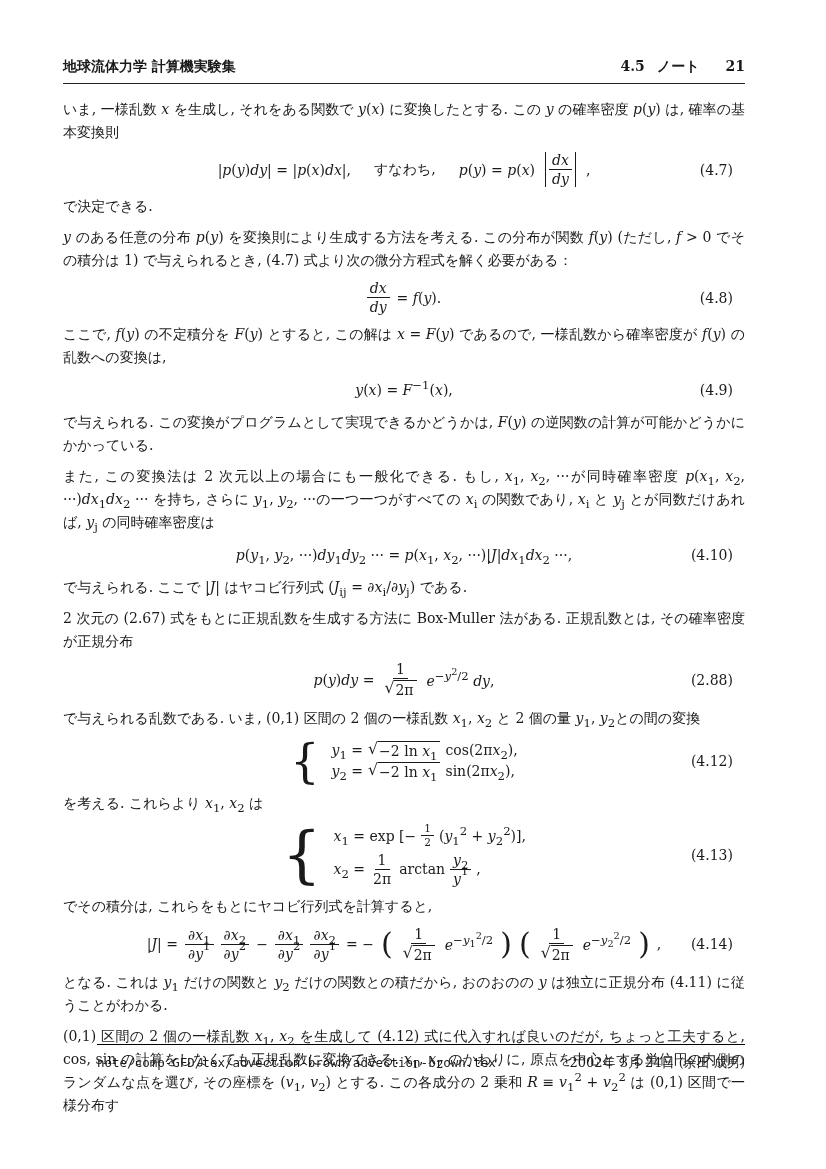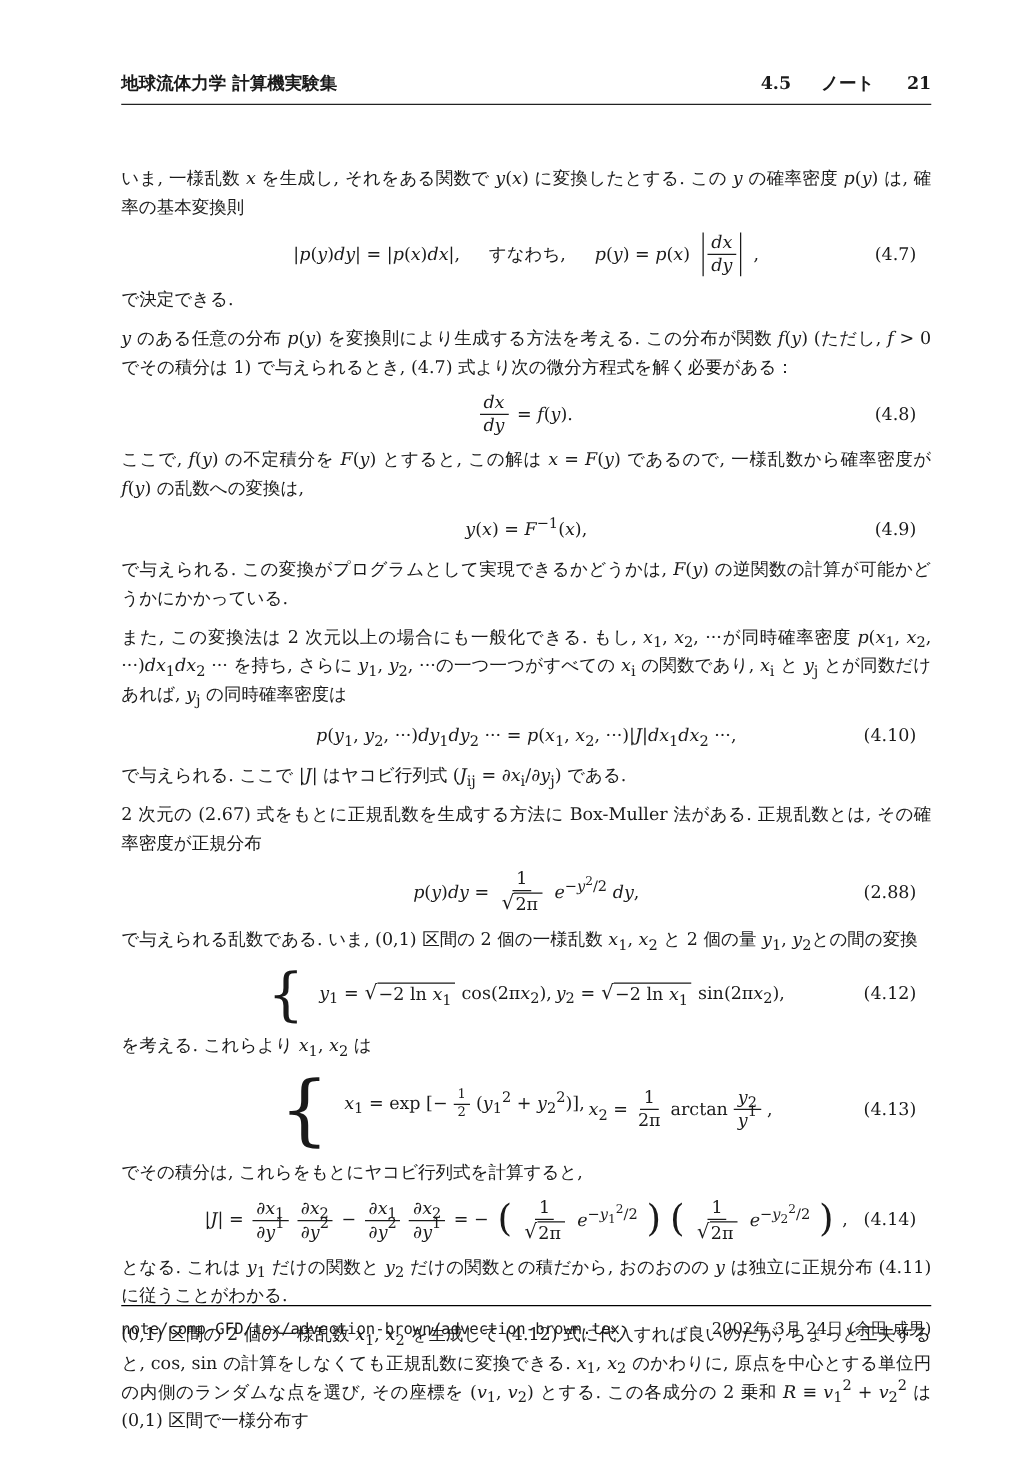--- a/index.html
+++ b/index.html
@@ -1,48 +1,48 @@
 <!DOCTYPE html>
 <html lang="ja"><head>
 <meta charset="utf-8">
 <style>
   html,body { margin:0; padding:0; background:#ffffff; }
   .page {
     width:826px; height:1169px; position:relative; background:#ffffff;
-    overflow:hidden; box-sizing:border-box; padding:58px 81px 0 97px;
+    overflow:hidden; box-sizing:border-box; padding:58px 81px 0 63px;
     font-family:"DejaVu Serif","Liberation Serif",serif;
     font-size:14px; color:#1a1a1a;
   }
   .header { display:flex; justify-content:space-between; align-items:baseline;
     font-weight:bold; font-size:14px; border-bottom:1.5px solid #222; padding-bottom:7px; }
   .header-right { display:flex; align-items:baseline; }
-  .header-right .sec { margin-right:24px;text-align:center; }
+  .header-right .sec { margin-right:12px;text-align:center; }
   .header-right .pg { margin-left:26px; }
-  .body-text { margin-top:48px; }
+  .body-text { margin-top:14px; }
   .para { margin:8px 0; line-height:23px; text-align:justify; }
   .eqrow { margin:5px 0; display:flex; align-items:center; justify-content:center;
     position:relative; min-height:26px; }
   .eqbody { display:inline-flex; align-items:center; gap:7px; white-space:nowrap; }
   .eqnum { position:absolute; right:12px; top:50%; transform:translateY(-50%); }
   .wgap { margin:0 16px; }
   .frac { display:inline-flex; flex-direction:column; align-items:center;
     line-height:1.15; vertical-align:middle; }
   .frac .num { padding:0 3px 1px; border-bottom:1px solid #1a1a1a; text-align:center; }
   .frac .den { padding:1px 3px 0; text-align:center; display:inline-flex;
     align-items:flex-start; justify-content:center; }
   .frac.small { font-size:10.5px; line-height:1.1; }
   .sqrt { display:inline-flex; align-items:flex-start; }
   .rad { font-size:1.12em; line-height:1; position:relative; top:0px; }
   .ovl { border-top:1px solid #1a1a1a; padding:1px 3px 0 1px; }
   .absgrp { display:inline-flex; align-items:center; }
   .tallbar { width:1px; align-self:stretch; background:#1a1a1a; margin:0 3px; }
   .bigp { font-size:30px; line-height:1; }
   .brace { font-size:46px; line-height:1; margin-right:5px; font-weight:400; }
   .brace.tall { font-size:62px; }
-  .caselines { display:inline-flex; flex-direction:row; align-items:flex-start; gap:3px; }
+  .caselines { display:inline-flex; flex-direction:column; align-items:flex-start; gap:3px; }
   .caseline { display:inline-flex; align-items:center; gap:5px; }
   .footer { position:absolute; left:97px; right:81px; top:1044px;
     border-top:1px solid #000000; padding-top:9px; display:flex;
     justify-content:space-between; align-items:baseline; font-size:13px; }
   .footer .path { font-family:"DejaVu Sans Mono","Liberation Mono",monospace; font-size:12.5px; }
   sup,sub { line-height:0; }
   i { font-style:italic; }
 </style>
 </head>
 <body>

